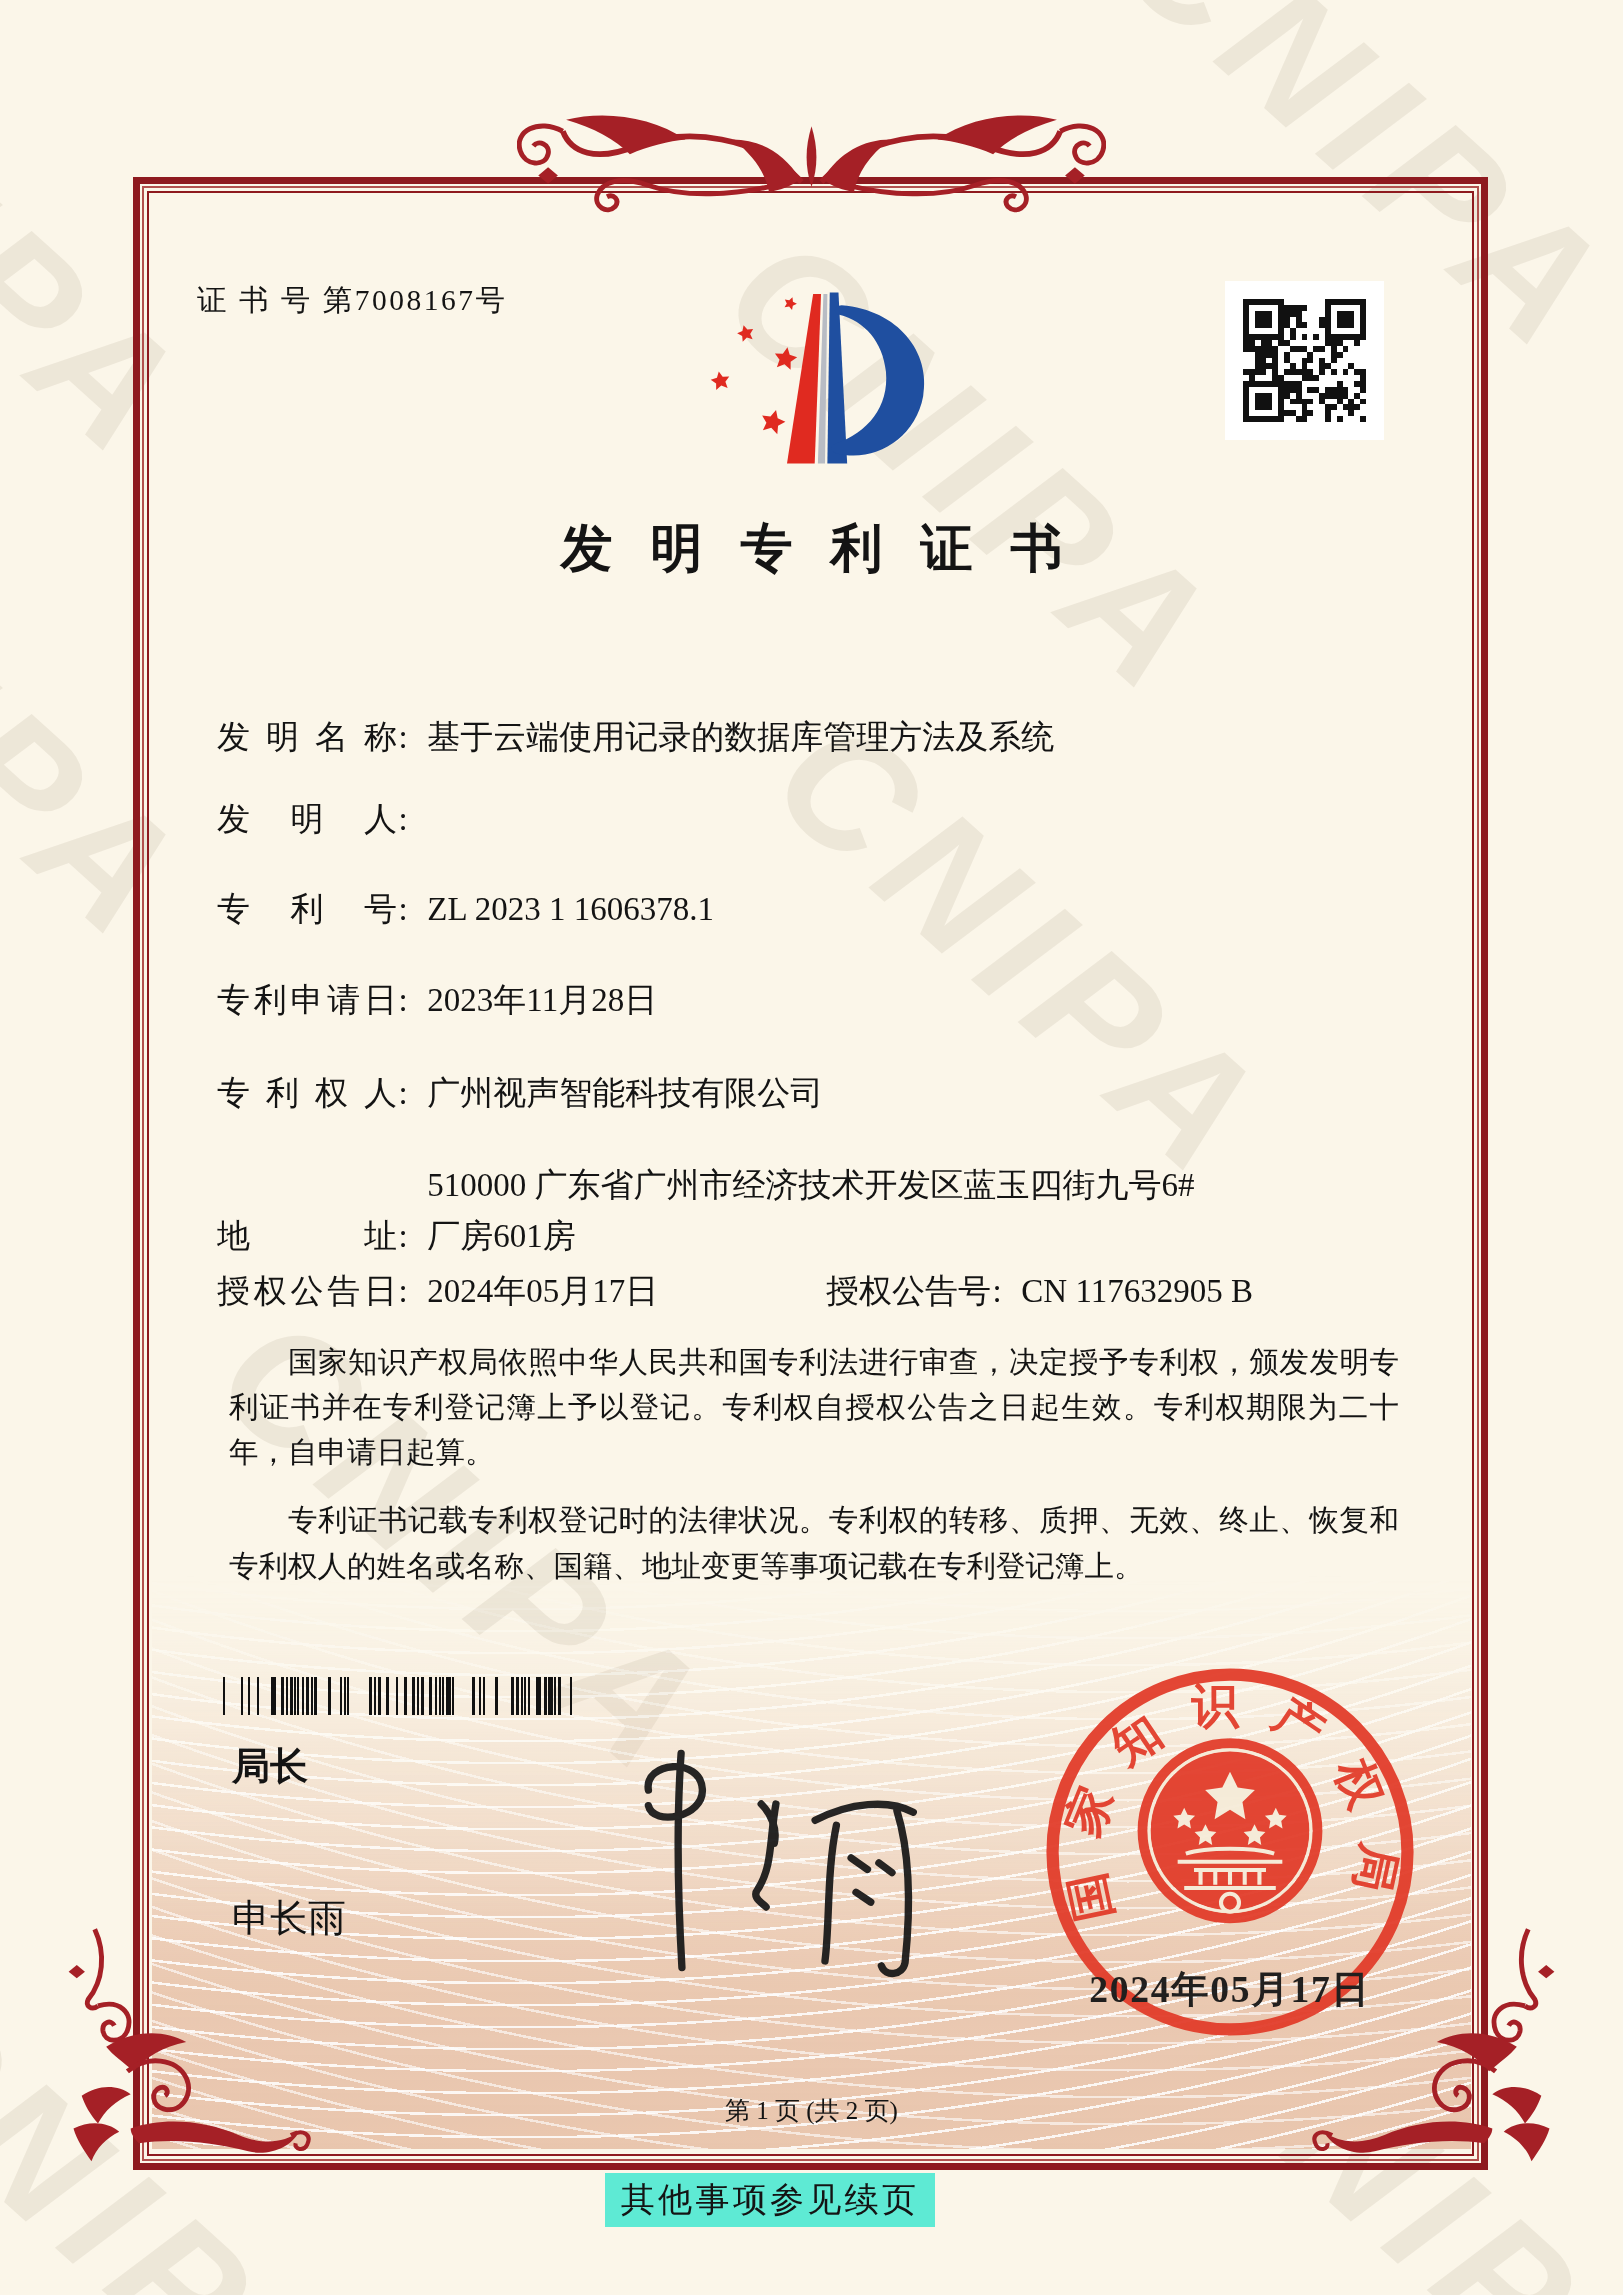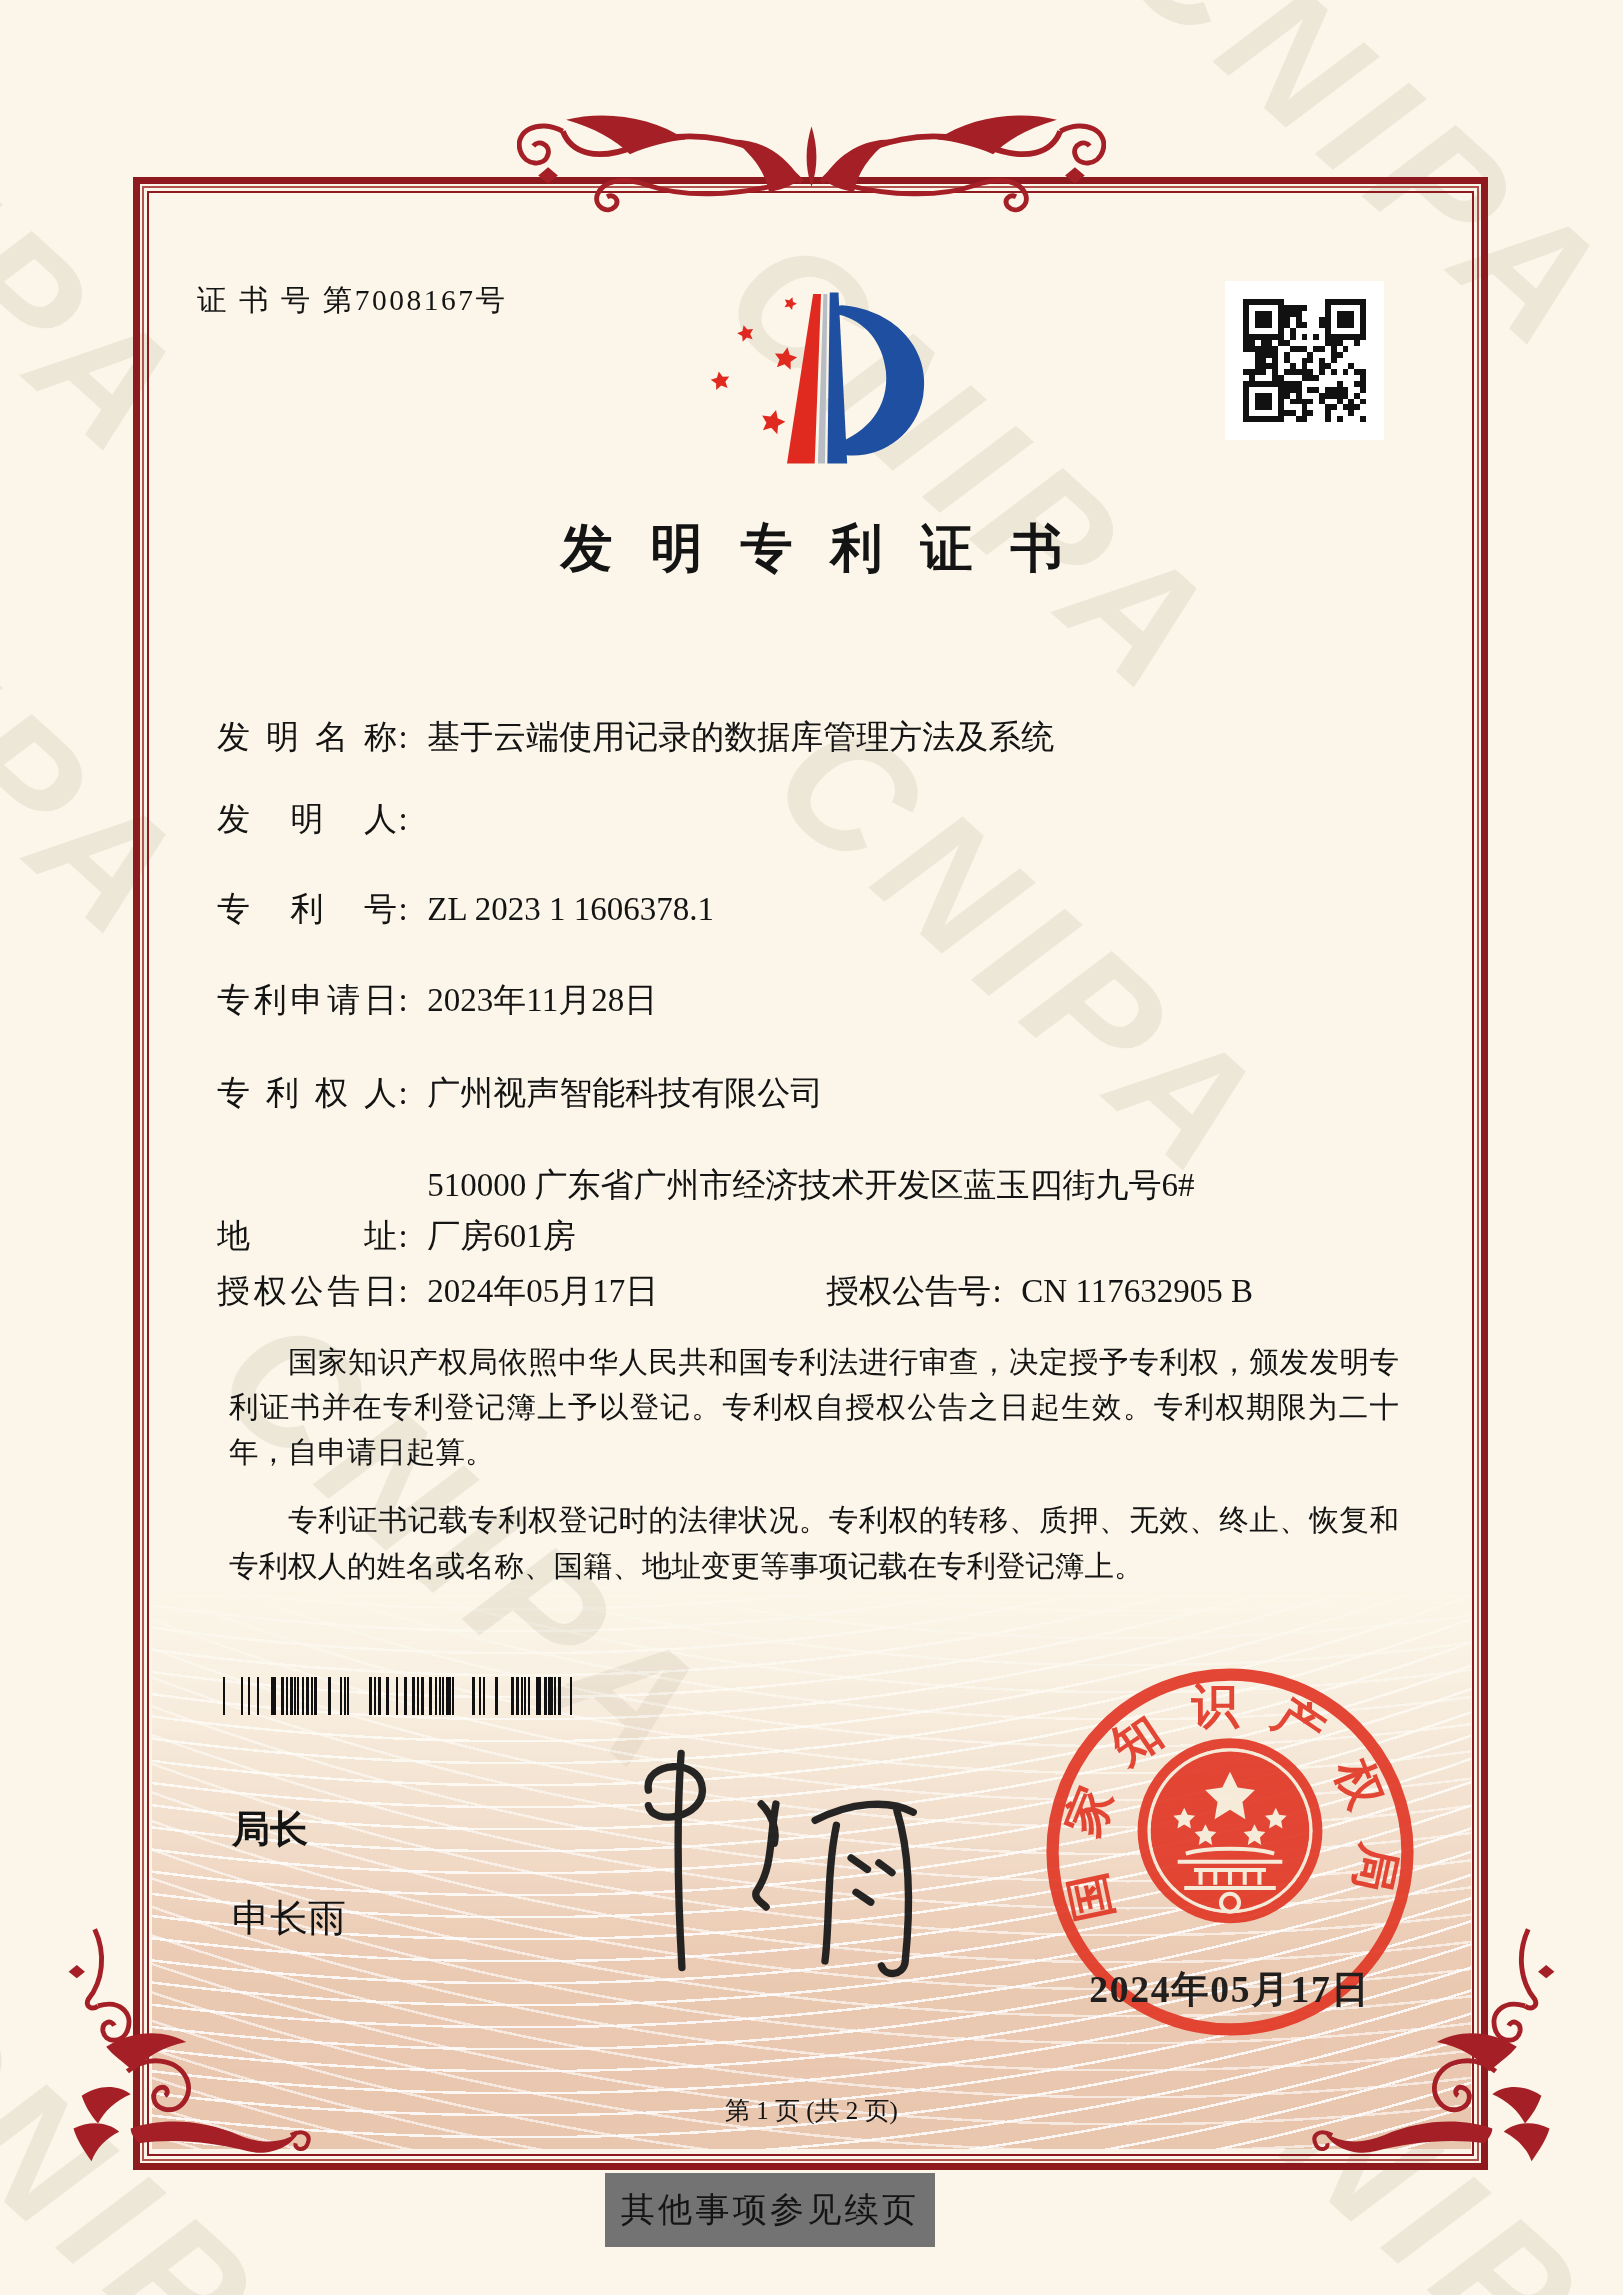--- a/index.html
+++ b/index.html
@@ -40,28 +40,28 @@
   .frow{position:absolute;left:217px;font-size:33px;display:flex;align-items:flex-end;line-height:1.55;}
   .flabel{display:inline-block;width:180px;text-align:justify;text-align-last:justify;flex:none;}
   .fcolon{flex:none;margin-left:1.6px;}
   .fvalue{margin-left:19.6px;white-space:pre-line;max-width:965px;}
   .flabel2{flex:none;}
   
   .legal{position:absolute;left:229px;top:1340px;width:1170px;font-size:29.5px;line-height:1.53;text-align:justify;}
   .legal p{margin:0 0 23px 0;text-indent:2em;}
   
   .barcode{position:absolute;left:223px;top:1677px;width:360px;height:38px;}
-  .role{position:absolute;left:232px;top:1804px;font-family:"Liberation Sans","DejaVu Sans",sans-serif;
+  .role{position:absolute;left:232px;top:1741px;font-family:"Liberation Sans","DejaVu Sans",sans-serif;
         font-weight:700;font-size:38px;}
   .name{position:absolute;left:232px;top:1893px;font-family:"Liberation Sans","DejaVu Sans",sans-serif;
         font-weight:400;font-size:38px;}
   .sig{position:absolute;left:601px;top:1728px;width:376px;height:255px;}
   .seal{position:absolute;left:1037px;top:1659px;width:386px;height:386px;opacity:.94;}
   .pagefoot{position:absolute;left:135px;right:135px;top:2094px;text-align:center;font-size:25px;}
-  .contnote{position:absolute;left:605px;top:2173px;width:330px;height:74px;background:#737373;
+  .contnote{position:absolute;left:605px;top:2173px;width:330px;height:54px;background:#5eead4;
             display:flex;align-items:center;justify-content:center;font-size:34px;letter-spacing:3.3px;}
 </style>
 </head>
 <body>
 
 <div class="page">
 
   <svg width="0" height="0" style="position:absolute" aria-hidden="true">
     <defs>
       <path id="star" d="M0,-10 L2.94,-4.05 L9.51,-3.09 L4.76,1.55 L5.88,8.09 L0,4.5 L-5.88,8.09 L-4.76,1.55 L-9.51,-3.09 L-2.94,-4.05 Z"></path>

